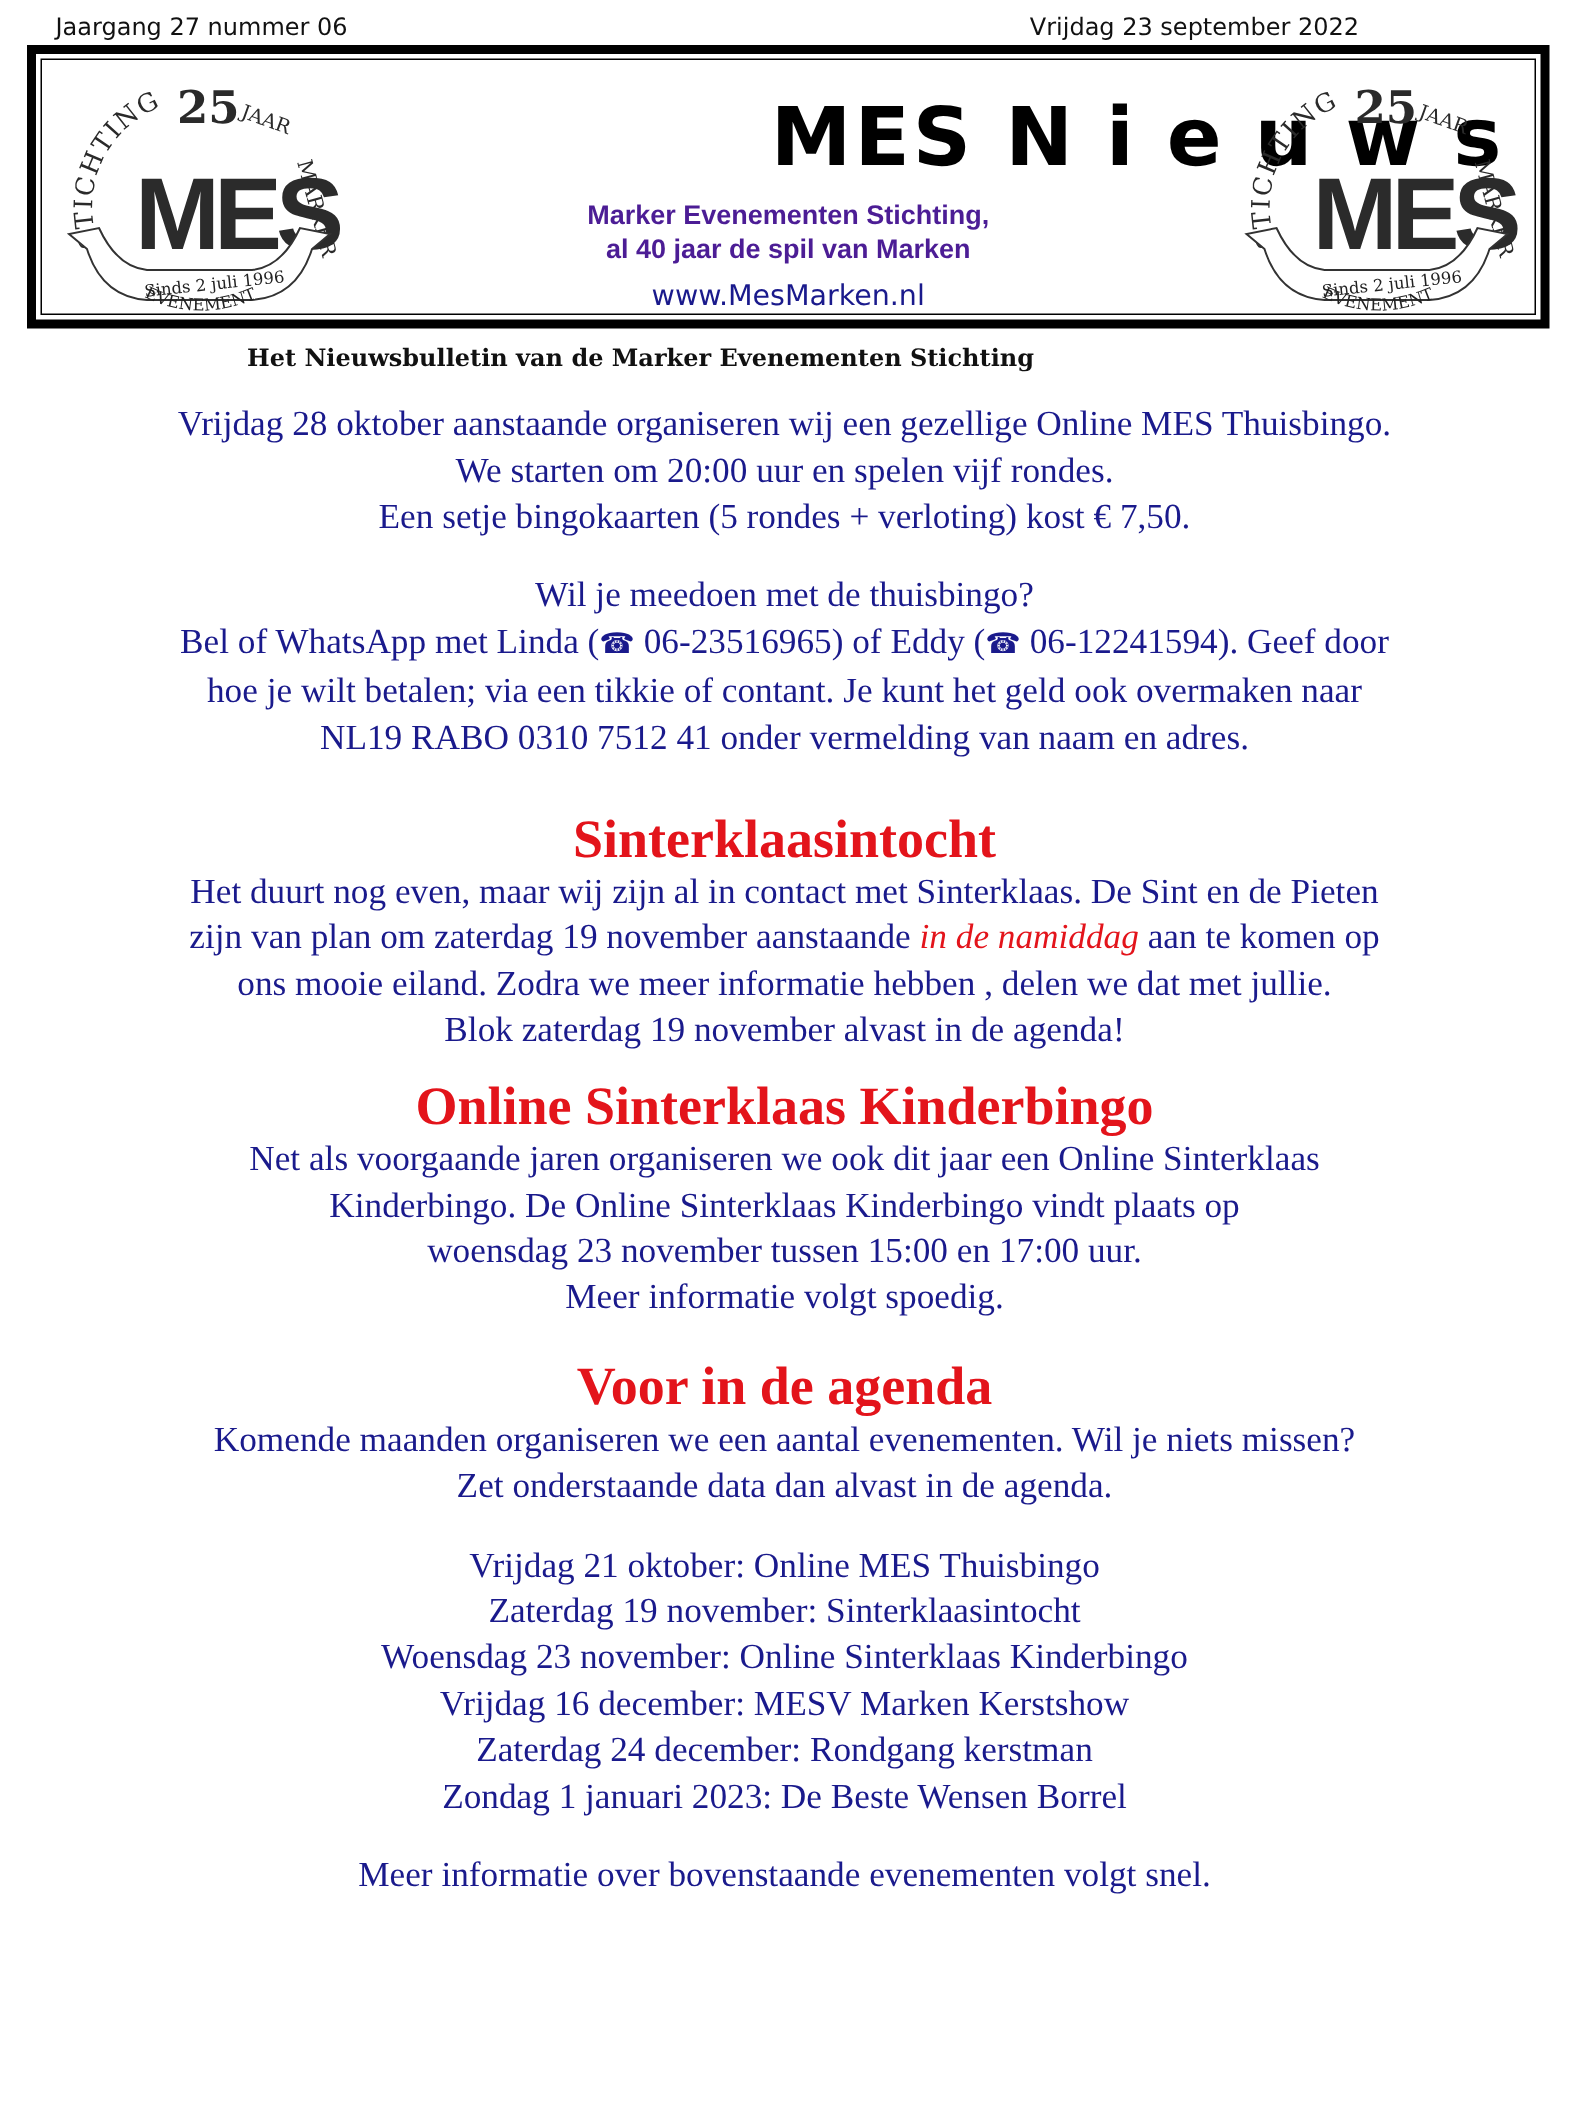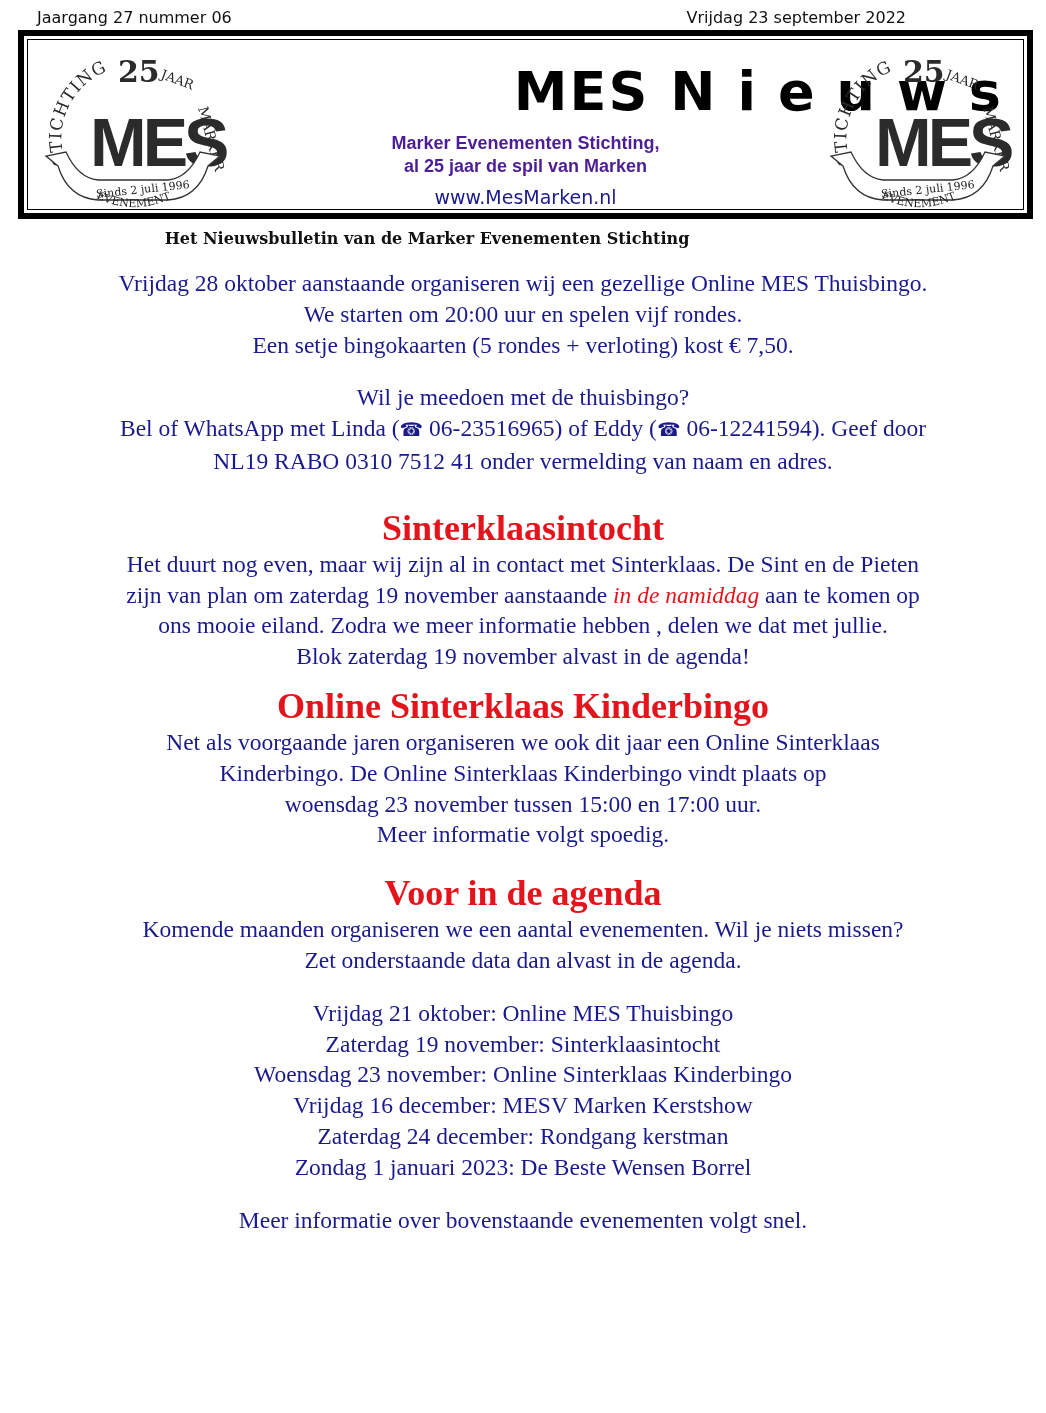--- a/index.html
+++ b/index.html
@@ -97,21 +97,21 @@
         </text>
       </svg>
     </div>
 
     <div class="title">
       <span>MES</span>
       <span class="spaced">Nieuws</span>
     </div>
     <div class="subtitle">
       <div>Marker Evenementen Stichting,</div>
-      <div>al 25 jaar de spil van Marken</div>
+      <div>al 40 jaar de spil van Marken</div>
     </div>
     <div class="site">www.MesMarken.nl</div>
 
     <div class="seal right">
       <svg viewBox="0 0 190 165">
         <defs>
           <path id="arcL2" d="M 30 120 A 68 68 0 0 1 160 60"></path>
           <path id="arcB2" d="M 58 150 Q 95 168 135 150"></path>
         </defs>
         <text font-family="DejaVu Serif, serif" font-size="17" fill="#2a2a2a" letter-spacing="1">
@@ -138,20 +138,21 @@
 
   <section>
     <div class="p">Vrijdag 28 oktober aanstaande organiseren wij een gezellige Online MES Thuisbingo.</div>
     <div class="p">We starten om 20:00 uur en spelen vijf rondes.</div>
     <div class="p">Een setje bingokaarten (5 rondes + verloting) kost € 7,50.</div>
     <div class="gap-md"></div>
     <div class="p">Wil je meedoen met de thuisbingo?</div>
     <div class="p">
       <span>Bel of WhatsApp met Linda (</span><span class="phone">☎</span><span> 06-23516965) of Eddy (</span><span class="phone">☎</span><span> 06-12241594). Geef door</span>
     </div>
+    <div class="p">hoe je wilt betalen; via een tikkie of contant. Je kunt het geld ook overmaken naar</div>
     <div class="p">NL19 RABO 0310 7512 41 onder vermelding van naam en adres.</div>
   </section>
 
   <div class="gap"></div>
 
   <section>
     <div class="h">Sinterklaasintocht</div>
     <div class="p">Het duurt nog even, maar wij zijn al in contact met Sinterklaas. De Sint en de Pieten</div>
     <div class="p">
       <span>zijn van plan om zaterdag 19 november aanstaande </span><span class="red">in de namiddag</span><span> aan te komen op</span>

